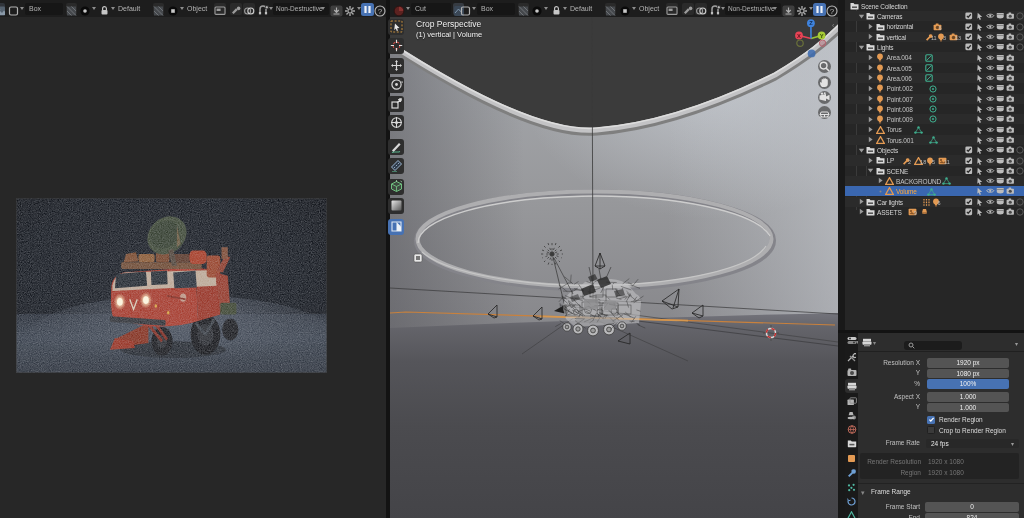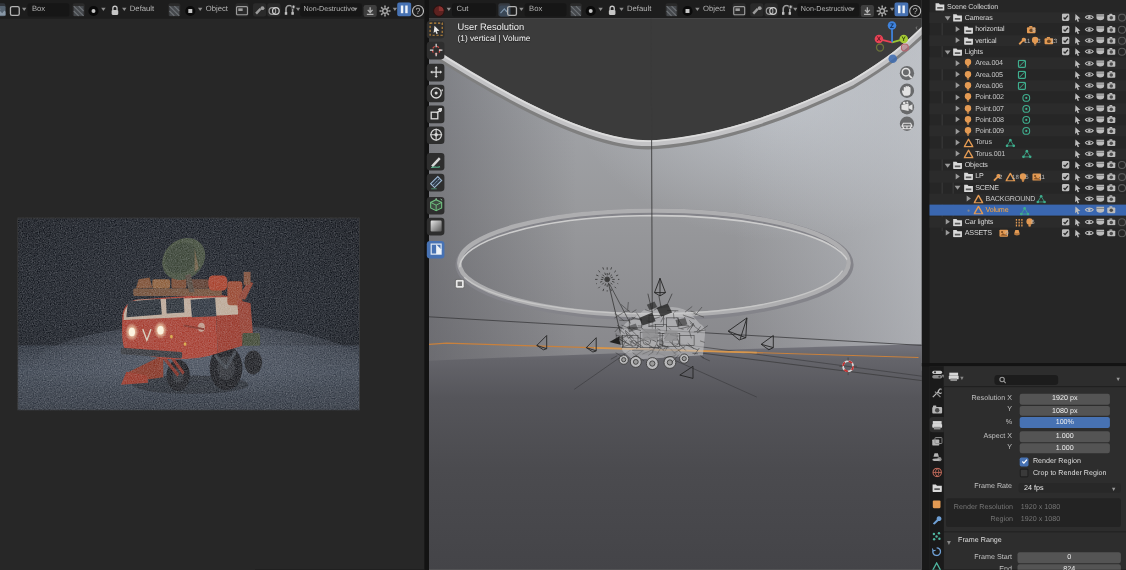--- a/index.html
+++ b/index.html
@@ -615,21 +615,21 @@
         </svg>
       </div>
 <div class="abs" style="left:0;top:201.5px;width:16px;height:16px;background:#4772b3;border-radius:3px;display:flex;align-items:center;justify-content:center;">
         <svg width="13" height="13" viewBox="0 0 13 13">
           <path d="M2 2 h9 v9 h-9 Z" fill="none" stroke="#dfe8f2" stroke-width="1.1"></path>
           <path d="M6.5 2 L11 6.5 V11 H6.5 Z" fill="#eef3f8"></path>
         </svg>
       </div>
 </div>
 
-  <div class="abs" style="left:416px; top:19px; font-size:8.5px; color:#f2f2f2; text-shadow:0 1px 1px rgba(0,0,0,0.5);">User Resolution</div>
+  <div class="abs" style="left:416px; top:19px; font-size:8.5px; color:#f2f2f2; text-shadow:0 1px 1px rgba(0,0,0,0.5);">Crop Perspective</div>
   <div class="abs" style="left:416px; top:29.5px; font-size:7.5px; color:#f2f2f2; text-shadow:0 1px 1px rgba(0,0,0,0.5);">(1) vertical | Volume</div>
 
   <div class="abs" style="left:832px; top:22px; font-size:7px; color:#8a8a8a;">‹</div>
 
   <div class="abs" style="left:790px; top:16px;">
     <svg width="46" height="90" viewBox="0 0 46 90">
       <line x1="21" y1="22.5" x2="9" y2="19.5" stroke="#e84355" stroke-width="1.6"></line>
       <line x1="21" y1="22.5" x2="31.6" y2="19.5" stroke="#9ac432" stroke-width="1.6"></line>
       <line x1="21" y1="22.5" x2="20.9" y2="7.2" stroke="#3f83dd" stroke-width="1.6"></line>
       <circle cx="20.9" cy="7.2" r="3.9" fill="#3f83dd"></circle>

